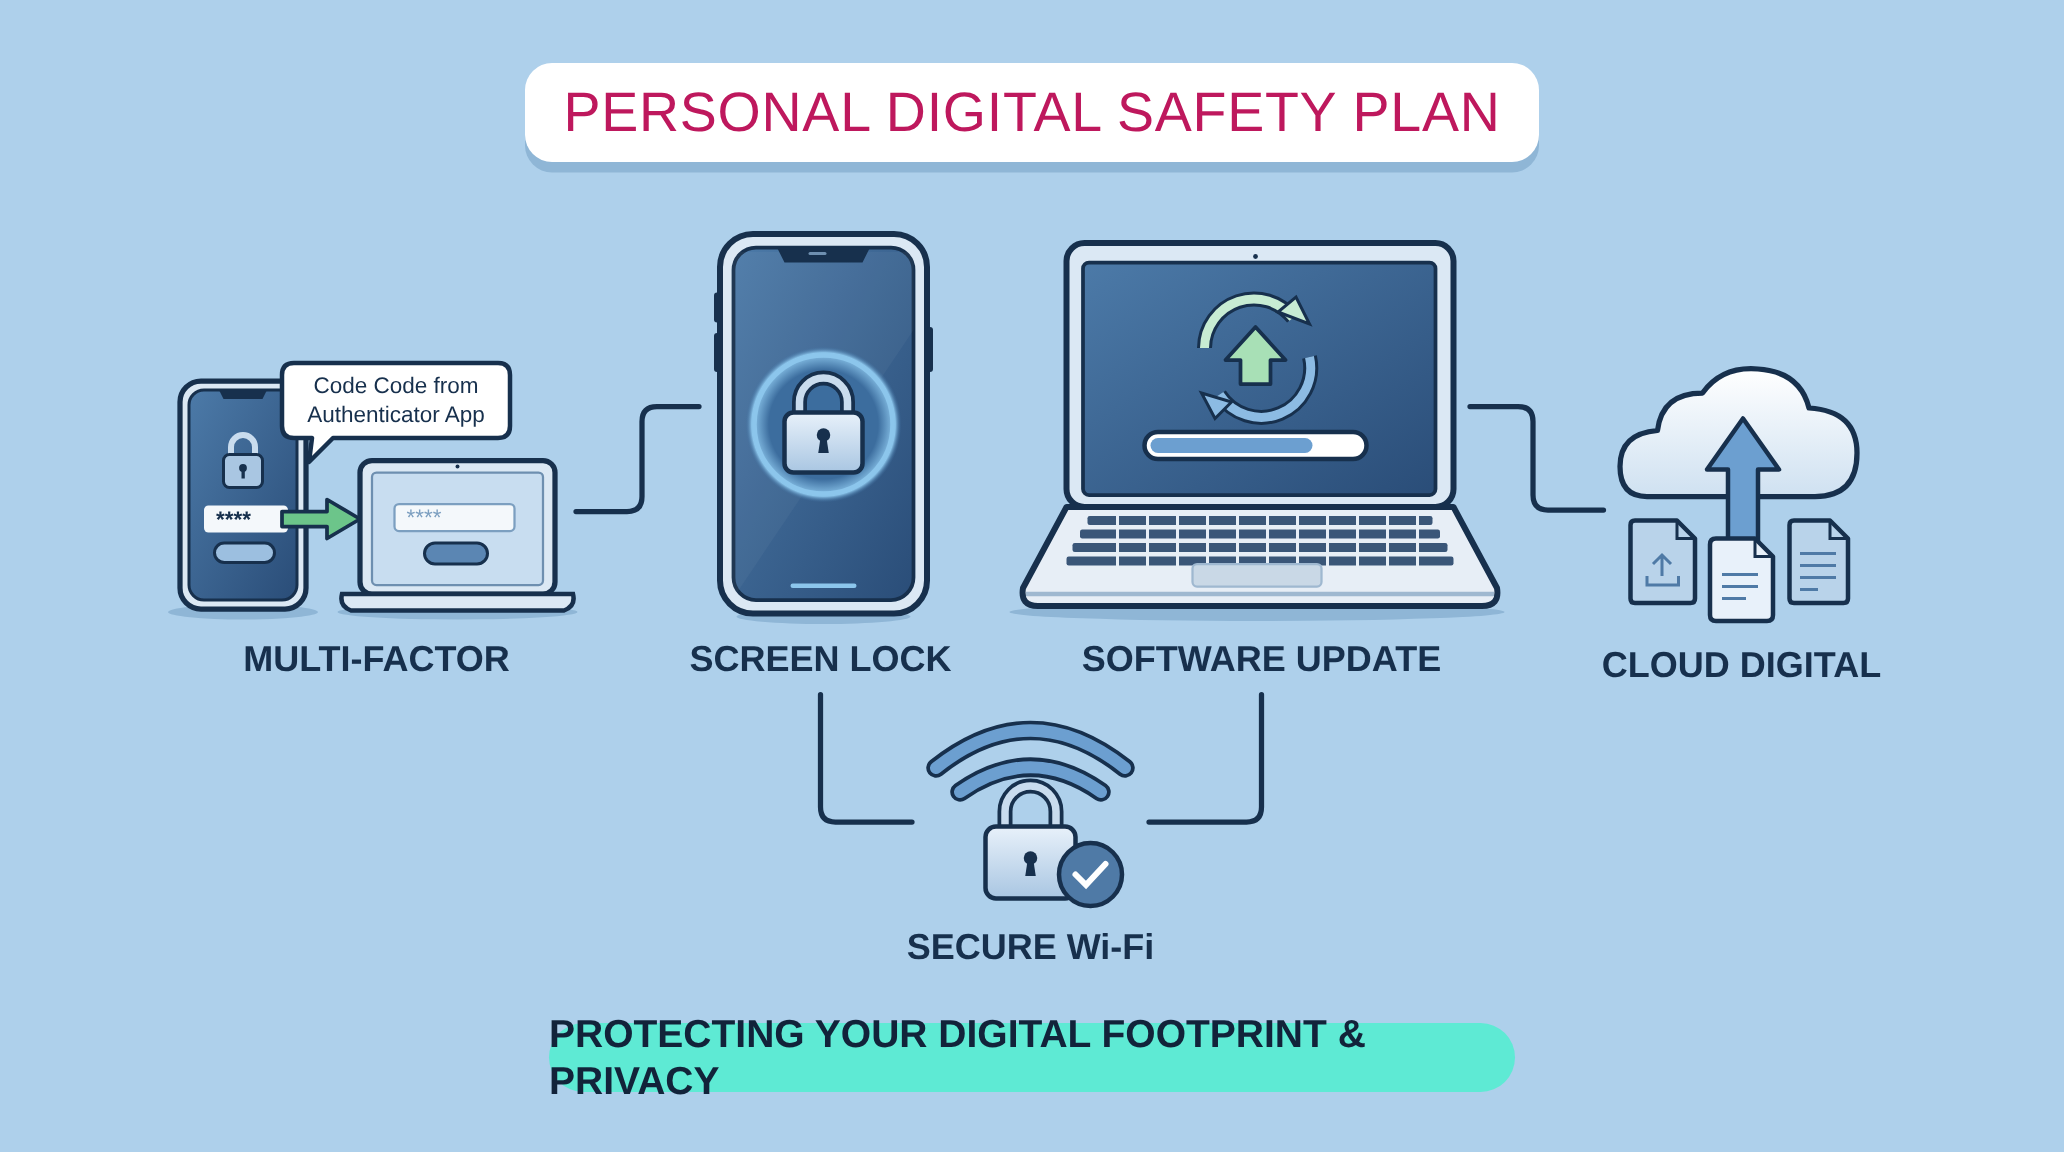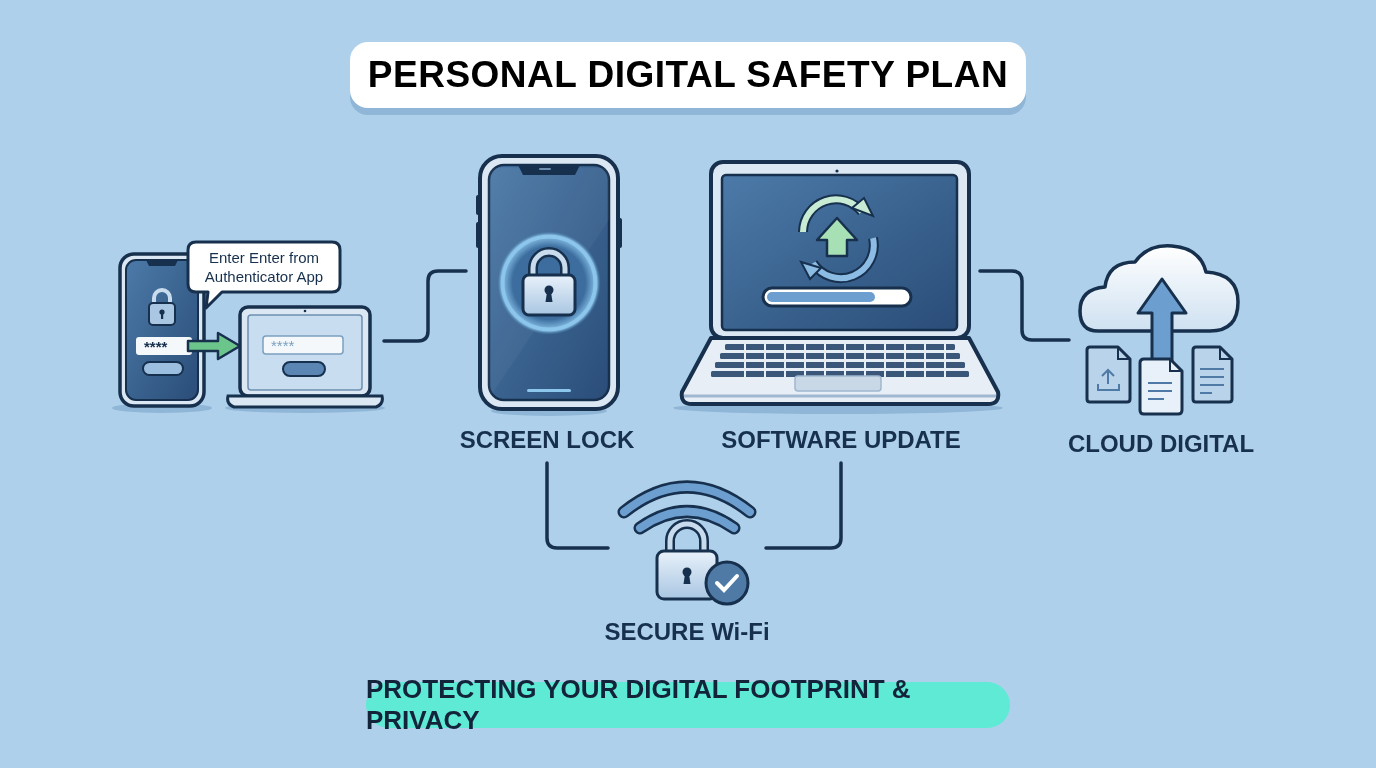--- a/index.html
+++ b/index.html
@@ -10,21 +10,21 @@
     position:relative;
   }
   .abs { position:absolute; }
   .title-pill {
     left:350px; top:42px; width:676px; height:66px;
     background:#ffffff; border-radius:18px;
     box-shadow:0 7px 0 #8fb6d6;
     display:flex; align-items:center; justify-content:center;
   }
   .title-pill span {
-    font-weight:bold; font-size:37px; color:#000000; letter-spacing:0.5px;text-align:right;
+    font-weight:normal; font-size:37px; color:#be185d; letter-spacing:0.5px;text-align:right;
   }
   .footer-pill {
     left:366px; top:682px; width:644px; height:46px;
     background:#5eead4; border-radius:24px;
     display:flex; align-items:center; justify-content:center;
   }
   .footer-pill span {
     font-weight:bold; font-size:26px; color:#12233a;
   }
   .label {
@@ -178,27 +178,28 @@
     <path d="M670 553 v-12 a17 17 0 0 1 34 0 v12" stroke="#c9dcee" stroke-width="5"></path>
     <rect x="657" y="551" width="60" height="48" rx="7" fill="url(#lockg)" stroke="#17304d" stroke-width="3"></rect>
     <circle cx="687" cy="572" r="4.5" fill="#17304d" stroke="none"></circle>
     <path d="M685 574 h4 l1.5 10 h-7 z" fill="#17304d" stroke="none"></path>
     <circle cx="727" cy="583" r="21" fill="#4f7aa6" stroke="#17304d" stroke-width="3"></circle>
     <path d="M717 583 L724 590 L737 576" stroke="#ffffff" stroke-width="4"></path>
   </g>
 </svg>
 
 <div class="abs bubble-text" style="left:190px;top:248px;width:148px;">
-  <div>Enter Enter from</div>
+  <div>Code Code from</div>
   <div>Authenticator App</div>
 </div>
 <div class="abs" style="left:136px;top:337px;width:56px;height:18px;font-size:15px;line-height:20px;color:#17304d;font-weight:bold;padding-left:8px;box-sizing:border-box;">****</div>
 <div class="abs" style="left:263px;top:336px;width:80px;height:18px;font-size:15px;line-height:20px;color:#7c9fc0;padding-left:8px;box-sizing:border-box;">****</div>
 
 <div class="abs label" style="left:90px;top:424px;width:322px;">
+  <div>MULTI-FACTOR</div>
 </div>
 <div class="abs label" style="left:447px;top:424px;width:200px;">SCREEN LOCK</div>
 <div class="abs label" style="left:700px;top:424px;width:282px;">SOFTWARE UPDATE</div>
 <div class="abs label" style="left:1050px;top:428px;width:222px;">CLOUD DIGITAL</div>
 <div class="abs label" style="left:580px;top:616px;width:214px;">SECURE Wi-Fi</div>
 
 <div class="abs footer-pill">
   <span>PROTECTING YOUR DIGITAL FOOTPRINT &amp; PRIVACY</span>
 </div>
 

